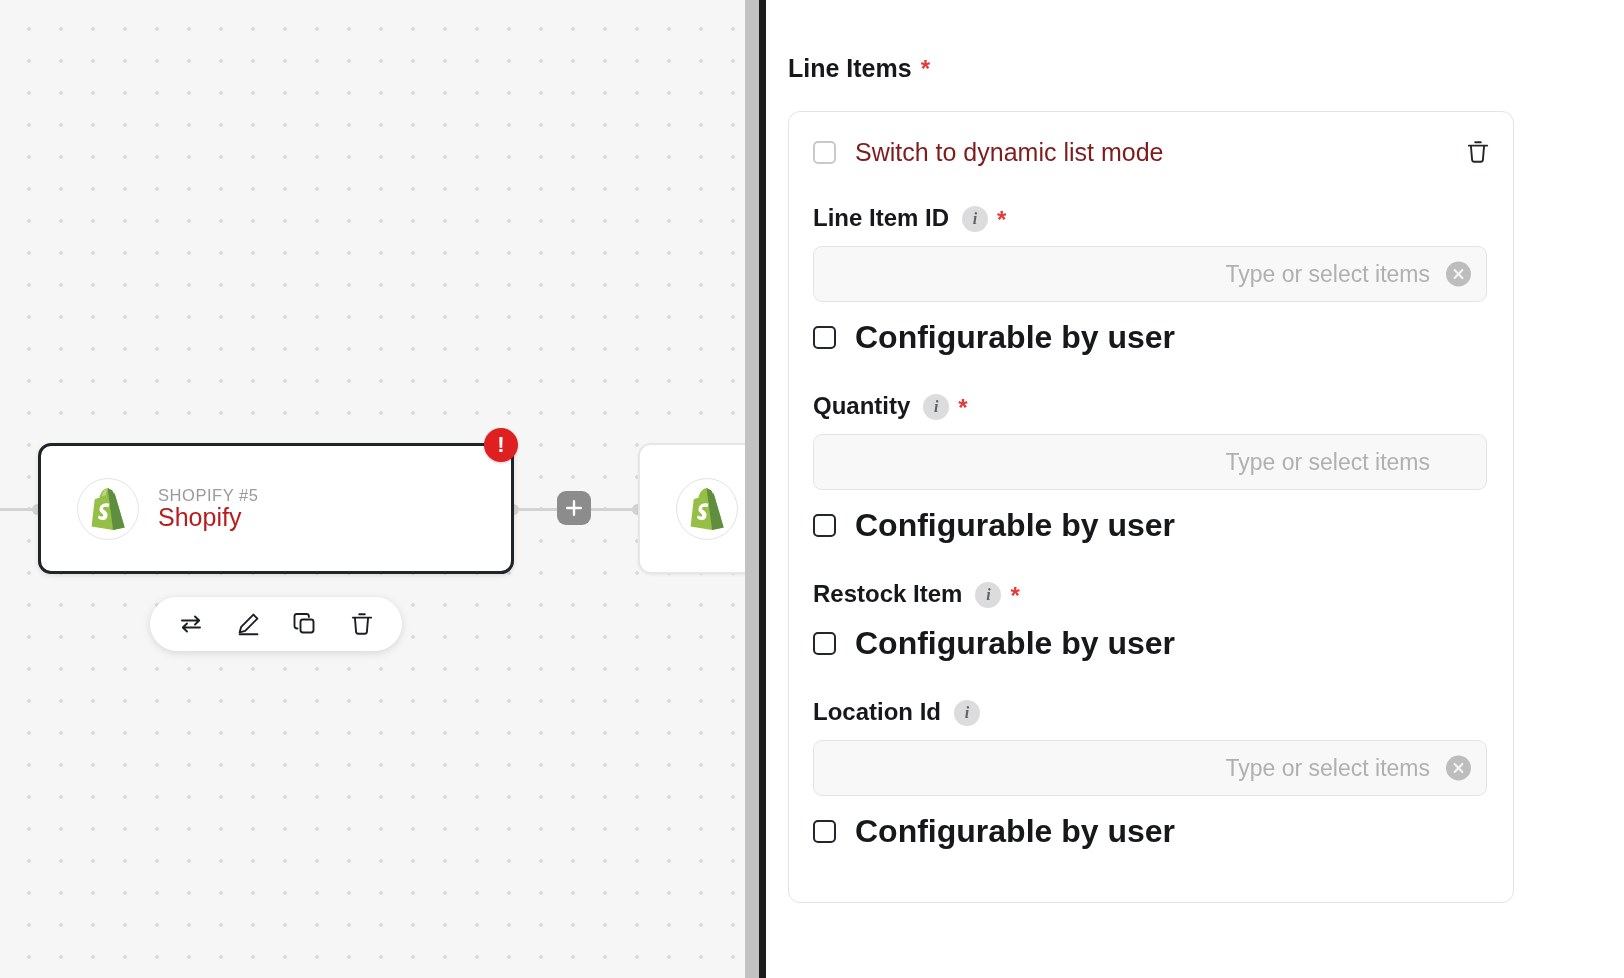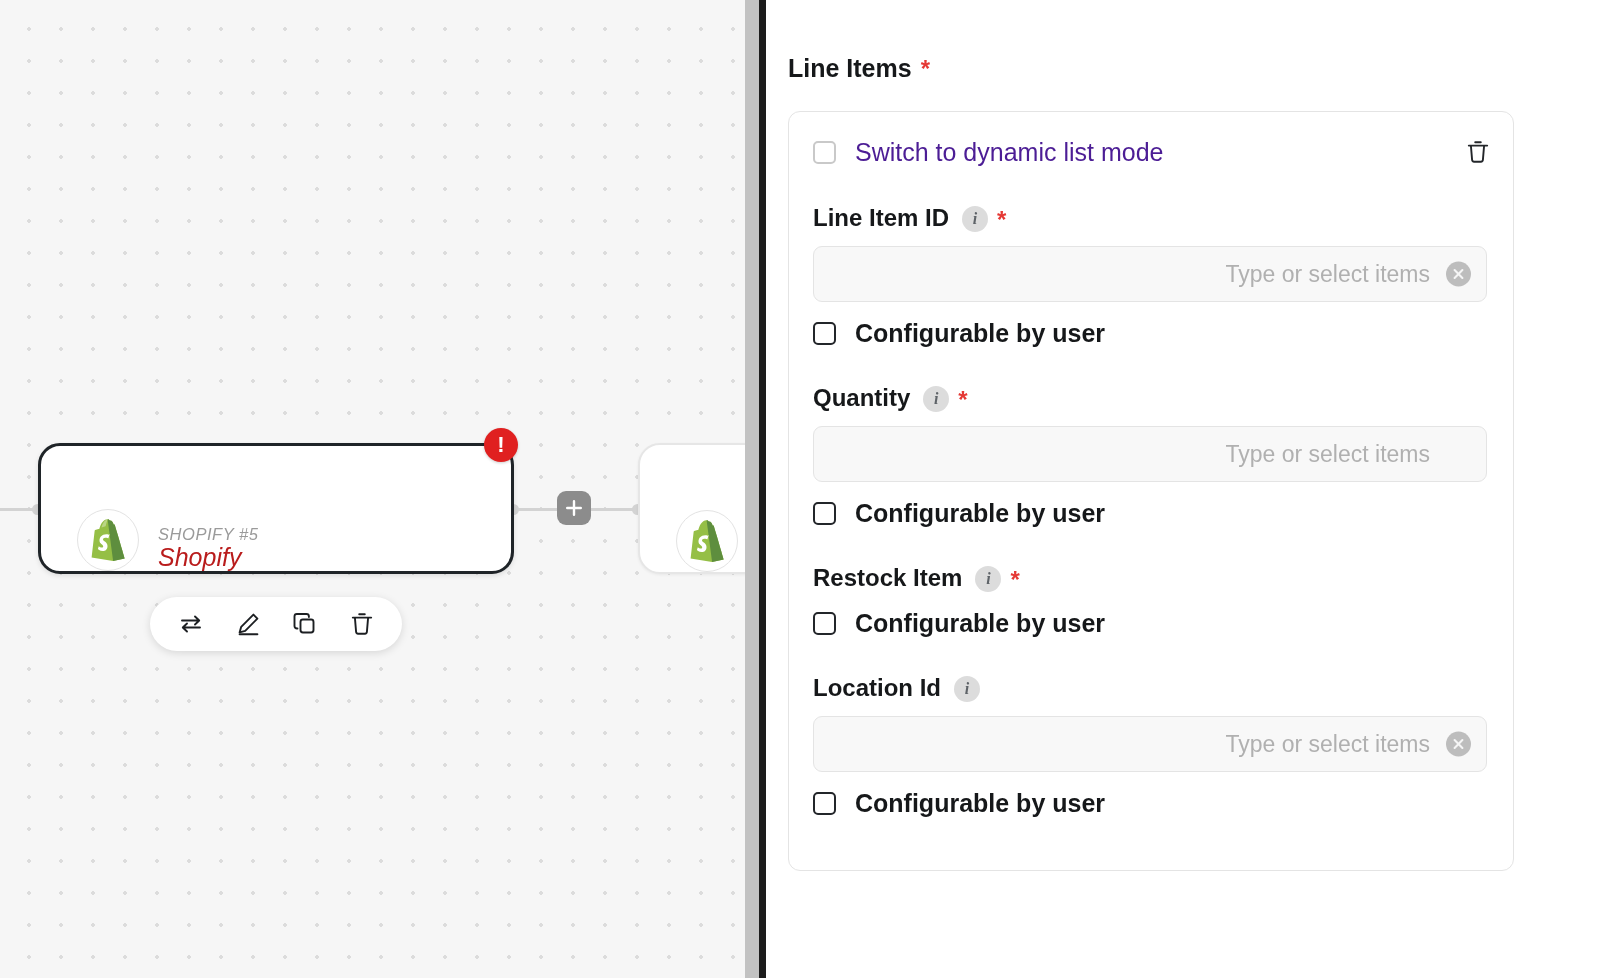--- a/index.html
+++ b/index.html
@@ -32,24 +32,23 @@
     position: absolute;
     width: 11px; height: 11px;
     border-radius: 50%;
     background: #d3d3d3;
   }
 
   
   .node {
     position: absolute;
     background: #ffffff;
-    border-radius: 22px;
+    border-radius: 13px;
     display: flex;
-    align-items: flex-end;
-    font-style: italic;
+    align-items: center;
   }
   .node.selected {
     border: 3px solid #1f2428;
     box-shadow: 0 2px 5px rgba(0,0,0,.10);
   }
   .node.plain {
     border: 2px solid #e6e6e6;
     box-shadow: 0 1px 3px rgba(0,0,0,.06);
   }
   .node-logo {
@@ -182,26 +181,26 @@
     width: 23px; height: 23px;
     border-radius: 5px;
     flex: 0 0 auto;
     background: #fff;
   }
   .chk.light { border: 2.2px solid #c9c9c9; }
   .chk.dark  { border: 2.4px solid #23262a; }
   .chk-label-light {
     margin-left: 19px;
     font-size: 25px;
-    color: #4c1d95;
+    color: #7f1d1d;
     font-weight: 400;
   }
   .chk-label-bold {
     margin-left: 19px;
-    font-size: 25px;
+    font-size: 32px;
     color: #16181a;
     font-weight: 700;
   }
   .trash-head {
     width: 30px; height: 32px;
     display: flex; align-items: center; justify-content: center;
     cursor: pointer;
     margin-right: -6px;
   }
 

